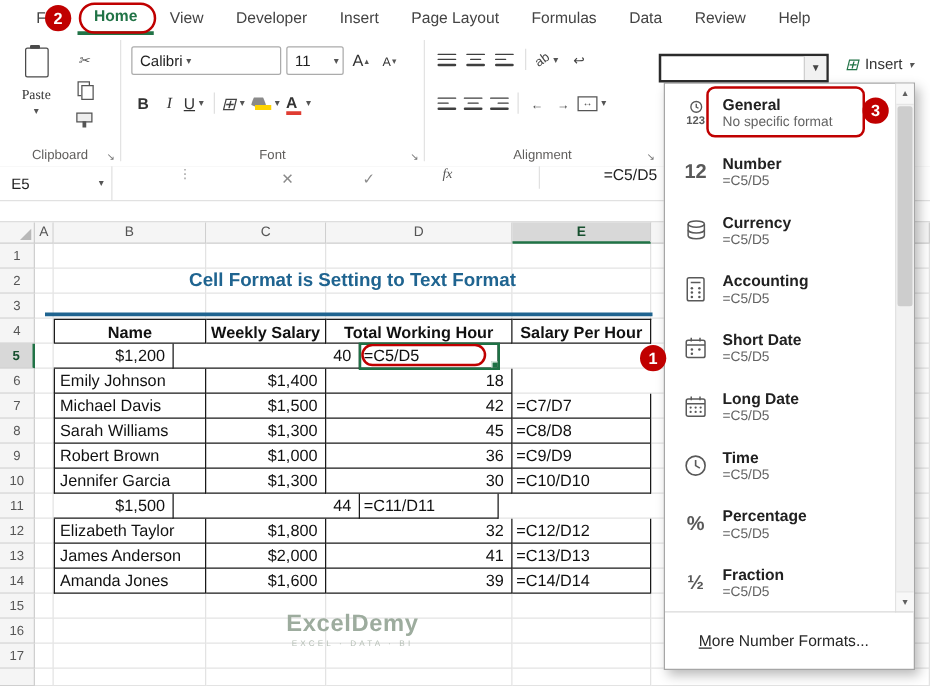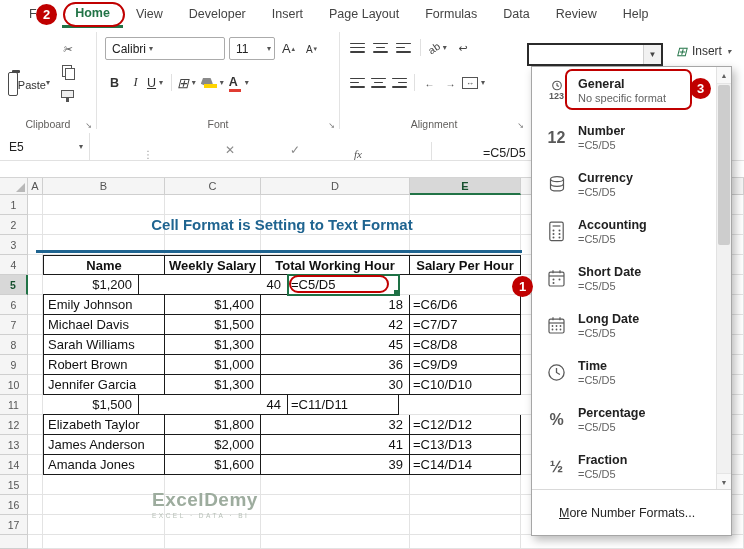--- a/index.html
+++ b/index.html
@@ -15,21 +15,21 @@
   .ribbon{position:absolute;top:28px;left:0;right:0;height:105px;background:#fff;border-bottom:1px solid #d9d9d9;display:flex;}
   .rgroup{position:relative;height:100%;}
   .g-clip{width:96px;}
   .g-font{width:242px;}
   .g-align{width:188px;}
   .gsep{width:1px;background:#e3e3e3;margin:4px 0;}
   .glabel{position:absolute;bottom:3px;left:0;right:0;text-align:center;font-size:10.5px;color:#605e5c;}
   .launcher{position:absolute;bottom:3px;right:4px;font-size:8px;color:#777;}
   .launcher::after{content:"↘";}
 
-  .paste-btn{position:absolute;top:15px;left:8px;width:42px;height:76px;display:flex;flex-direction:row;align-items:center;border-radius:3px;}
+  .paste-btn{position:absolute;top:4px;left:8px;width:42px;height:76px;display:flex;flex-direction:column;align-items:center;border-radius:3px;font-family:Liberation Serif, serif;}
   .clip-icon{width:17px;height:22px;border:1.5px solid #4a4a4a;border-radius:2px;background:#fff;position:relative;margin-top:6px;}
   .clip-icon::before{content:"";position:absolute;top:-3px;left:3px;width:8px;height:3px;background:#4a4a4a;border-radius:1px;}
   .paste-lbl{font-size:11px;color:#333;margin-top:8px;}
   .paste-dd{font-size:8px;color:#555;margin-top:2px;}
   .paste-dd::after{content:"▾";}
   .clip-minis{position:absolute;top:10px;left:56px;display:flex;flex-direction:column;gap:4px;}
   .mini{width:22px;height:19px;display:flex;align-items:center;justify-content:center;border-radius:2px;}
   .cut-ic::after{content:"✂";font-size:11px;color:#555;}
   .copy-ic{width:8px;height:10px;border:1px solid #555;background:#fff;position:relative;display:inline-block;}
   .copy-ic::after{content:"";position:absolute;left:2px;top:2px;width:8px;height:10px;border:1px solid #555;background:#fff;}
@@ -80,21 +80,21 @@
   .numfmt .val{flex:1;font-size:12px;display:flex;align-items:center;padding-left:5px;color:#222;}
   .numfmt .ddbox{width:17px;background:#f1f1f1;border-left:1px solid #cfcfcf;display:flex;align-items:center;justify-content:center;font-size:8px;color:#444;}
   .numfmt .ddbox::after{content:"▼";}
 
   .ins-btn{position:absolute;left:676px;top:40px;height:22px;display:flex;align-items:center;gap:5px;font-size:12px;color:#333;z-index:5;}
   .ins-ic::after{content:"⊞";font-size:13px;color:#217346;}
   .ins-dd{font-size:8px;color:#555;}
   .ins-dd::after{content:"▾";}
 
   
-  .fbar{position:absolute;top:133px;left:0;right:0;height:27px;background:#fff;border-bottom:1px solid #e1e1e1;display:flex;align-items:flex-end;gap:45px;}
+  .fbar{position:absolute;top:133px;left:0;right:0;height:27px;background:#fff;border-bottom:1px solid #e1e1e1;display:flex;align-items:flex-start;gap:45px;}
   .namebox{width:90px;height:100%;border-right:1px solid #e1e1e1;display:flex;align-items:center;box-sizing:border-box;padding-left:9px;font-size:12px;color:#222;}
   .namebox .nb-dd{margin-left:auto;margin-right:6px;font-size:8px;color:#555;}
   .namebox .nb-dd::after{content:"▾";}
   .fbar .dots{color:#999;font-size:10px;margin:0 22px 0 8px;}
   .fbar .dots::after{content:"⋮";}
   .fbtn{width:20px;height:20px;display:flex;align-items:center;justify-content:center;font-size:12px;color:#8a8a8a;}
   .fbtn.cancel::after{content:"✕";}
   .fbtn.enter::after{content:"✓";}
   .fx{font-style:italic;font-family:"Liberation Serif",serif;color:#555;font-size:11px;margin:0 18px 0 4px;}
   .fsep{width:1px;height:18px;background:#e1e1e1;margin:0 6px;}
@@ -120,21 +120,21 @@
   .txt{padding-left:4px;}
   .num{justify-content:flex-end;padding-right:6px;}
   .fml{padding-left:3px;}
   .rel{position:relative;}
   .active-cell{outline:2px solid #1e7145;outline-offset:-1px;z-index:3;}
   .active-cell .fill-handle{position:absolute;right:-2px;bottom:-2px;width:5px;height:5px;background:#1e7145;border:1px solid #fff;z-index:5;}
   .red-oval{position:absolute;left:1px;top:0px;width:100px;height:18px;border:2px solid #c00000;border-radius:9px;z-index:6;box-sizing:border-box;}
 
   .title-ov{position:absolute;top:213px;left:43px;width:478px;height:22px;display:flex;align-items:center;justify-content:center;font-size:15px;font-weight:700;color:#1f6490;z-index:2;}
   .title-rule{position:absolute;top:250px;left:36px;width:486px;height:3px;background:#1f6490;z-index:2;}
-  .watermark{position:absolute;top:489px;left:152px;width:260px;text-align:left;z-index:1;}
+  .watermark{position:absolute;top:489px;left:152px;width:260px;text-align:center;z-index:1;}
   .wm-name{font-size:19px;font-weight:700;color:#9dac9e;letter-spacing:.5px;}
   .wm-tag{font-size:6.5px;color:#b6bfb6;letter-spacing:2.5px;margin-top:1px;}
 
   
   .panel{position:absolute;left:531px;top:66px;width:201px;height:470px;background:#fff;border:1px solid #a6a6a6;box-shadow:3px 4px 9px rgba(0,0,0,.28);z-index:10;box-sizing:border-box;}
   .mi{height:47px;display:flex;align-items:center;padding-left:8px;box-sizing:border-box;width:184px;}
   .mi-icon{width:33px;min-width:33px;display:flex;flex-direction:column;align-items:center;justify-content:center;color:#595959;}
   .mi-icon .itxt{font-size:13px;font-weight:700;color:#595959;line-height:11px;}
   .mi-icon .itxt.big{font-size:16px;}
   .mi-icon .itxt.gsmall{font-size:9px;}
@@ -403,21 +403,20 @@
         <span class="fill-handle"></span>
       </div>
       <div class="cell wF"></div>
     </div>
     <div class="srow">
       <div class="rh">6</div>
       <div class="cell wA"></div>
       <div class="cell wB tc txt bl">Emily Johnson</div>
       <div class="cell wC tc num">$1,400</div>
       <div class="cell wD tc num">18</div>
-      <div class="cell wE tc fml">=C6/D6</div>
       <div class="cell wF"></div>
     </div>
     <div class="srow">
       <div class="rh">7</div>
       <div class="cell wA"></div>
       <div class="cell wB tc txt bl">Michael Davis</div>
       <div class="cell wC tc num">$1,500</div>
       <div class="cell wD tc num">42</div>
       <div class="cell wE tc fml">=C7/D7</div>
       <div class="cell wF"></div>

